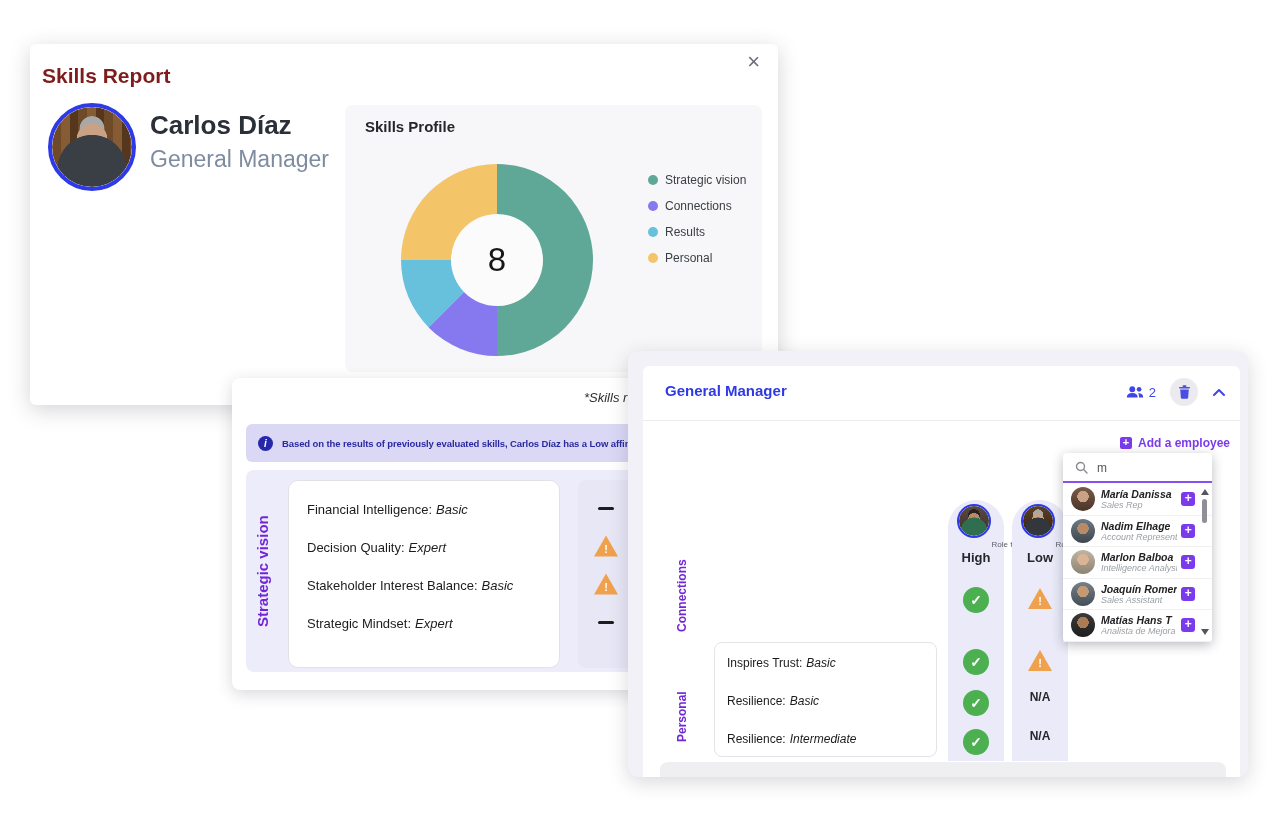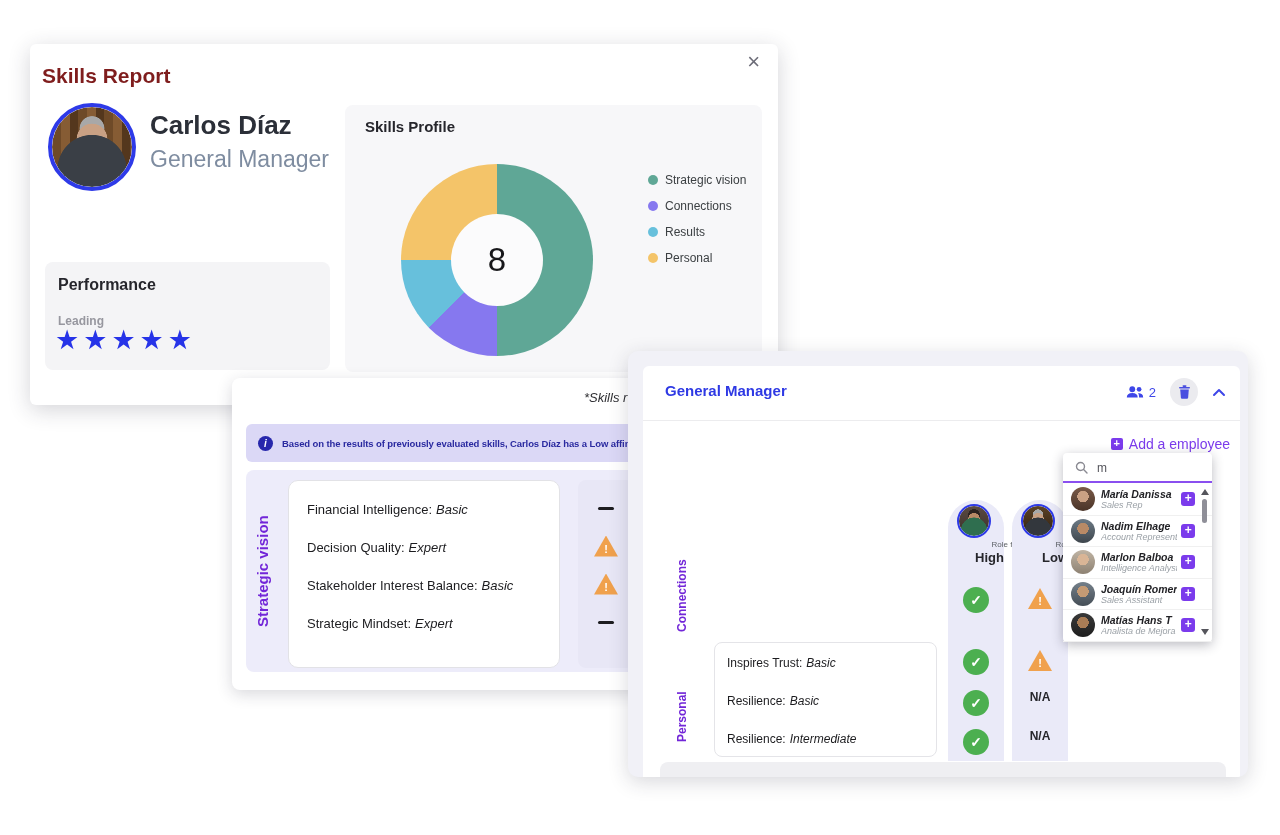--- a/index.html
+++ b/index.html
@@ -84,21 +84,21 @@
   .people-ic { width:20px; height:16px; margin-right:4px; }
   .member-count { font-size:13px; color:#3e46e8; font-weight:500; margin-right:14px; }
   .trash-circle { width:28px; height:28px; border-radius:50%; background:#ebebef;
                   display:flex; align-items:center; justify-content:center; margin-right:14px; cursor:pointer; }
   .chev-btn { cursor:pointer; display:flex; align-items:center; }
   .hdr-divider { left:0; top:54px; width:597px; height:1px; background:#ececee; }
 
   .add-btn { right:10px; top:70px; display:flex; align-items:center; cursor:pointer; }
   .add-plus { width:12px; height:12px; border-radius:2px; background:#7b3bec; color:#fff;
               font-size:11px; line-height:11px; font-weight:bold; text-align:center; margin-right:6px; }
-  .add-label { font-size:14px; color:#7b3bec; font-weight:400; }
+  .add-label { font-size:12px; color:#7b3bec; font-weight:700; }
 
   .grp-vlabel { font-size:12px; }
   .grp-connections { left:32px; top:200px; height:66px; }
   .grp-personal { left:32px; top:318px; height:66px; }
   .team-box { border:1px solid #e4e4e8; border-radius:8px; background:#fff; }
   .team-box1 { left:71px; top:212px; width:223px; height:40px; display:flex; align-items:center; padding-left:12px; }
   .team-box2 { left:71px; top:276px; width:223px; height:115px; padding:1px 0 0 12px; }
   .team-skill { font-size:12px; color:#1c1c1f; white-space:nowrap; }
   .team-box2 .team-skill { height:38px; display:flex; align-items:center; }
   .team-skill i { margin-left:4px; }
@@ -113,21 +113,21 @@
        radial-gradient(circle at 50% 82%, #2f6e4f 0 45%, transparent 46%),
        radial-gradient(circle at 50% 42%, #b98a66 0 24%, transparent 25%),
        radial-gradient(circle at 50% 30%, #2c2320 0 22%, transparent 23%),
        linear-gradient(#5a4a42, #3a2f28); }
   .photo-m { background:
        radial-gradient(circle at 50% 82%, #33373d 0 45%, transparent 46%),
        radial-gradient(circle at 50% 42%, #c9a184 0 24%, transparent 25%),
        radial-gradient(circle at 50% 29%, #a8a8a8 0 20%, transparent 21%),
        linear-gradient(#5c4226, #2e1f10); }
   .fit-label { left:0; top:40px; width:56px; text-align:center; font-size:8px; color:#5f6368;margin-left:28px; }
-  .fit-value { left:0; top:50px; width:56px; text-align:right; font-size:13px; font-weight:bold; color:#26262b; }
+  .fit-value { left:0; top:50px; width:56px; text-align:center; font-size:13px; font-weight:bold; color:#26262b; }
   .cell { left:0; width:56px; display:flex; align-items:center; justify-content:center; }
   .na-text { font-size:12px; font-weight:bold; color:#26262b; }
 
   .bottom-strip { left:17px; top:396px; width:566px; height:18px; background:#efeff2;
                   border-radius:8px 8px 0 0; }
 
   
   .dropdown { position:absolute; left:420px; top:87px; width:149px; height:189px; background:#fff;
               border-radius:4px; box-shadow:0 3px 12px rgba(30,30,50,.30); z-index:5; }
   .dd-search { position:relative; height:29px; display:flex; align-items:center; padding-left:12px; }
@@ -163,25 +163,20 @@
 <div id="modal">
   <div class="abs modal-title">Skills Report</div>
   <div class="abs close-btn">×</div>
 
   <div class="abs big-avatar">
     <div class="photo"></div>
   </div>
   <div class="abs person-name">Carlos Díaz</div>
   <div class="abs person-role">General Manager</div>
 
-  <div class="abs perf-card">
-    <div class="abs perf-title">Performance</div>
-    <div class="abs perf-level">Leading</div>
-    <div class="abs perf-stars">★★★★★</div>
-  </div>
 
   <div class="abs profile-card">
     <div class="abs profile-title">Skills Profile</div>
     <div class="abs donut" id="donut" style="background: conic-gradient(rgb(95, 167, 150) 0%, rgb(95, 167, 150) 50%, rgb(134, 120, 239) 50%, rgb(134, 120, 239) 62.5%, rgb(103, 192, 220) 62.5%, rgb(103, 192, 220) 75%, rgb(244, 196, 105) 75%, rgb(244, 196, 105) 100%);">
       <div class="abs donut-hole">8</div>
     </div>
     <div class="abs legend">
       <div class="legend-row">
         <span class="legend-dot" style="background: rgb(95, 167, 150);"></span>
         <span class="legend-label">Strategic vision</span>

